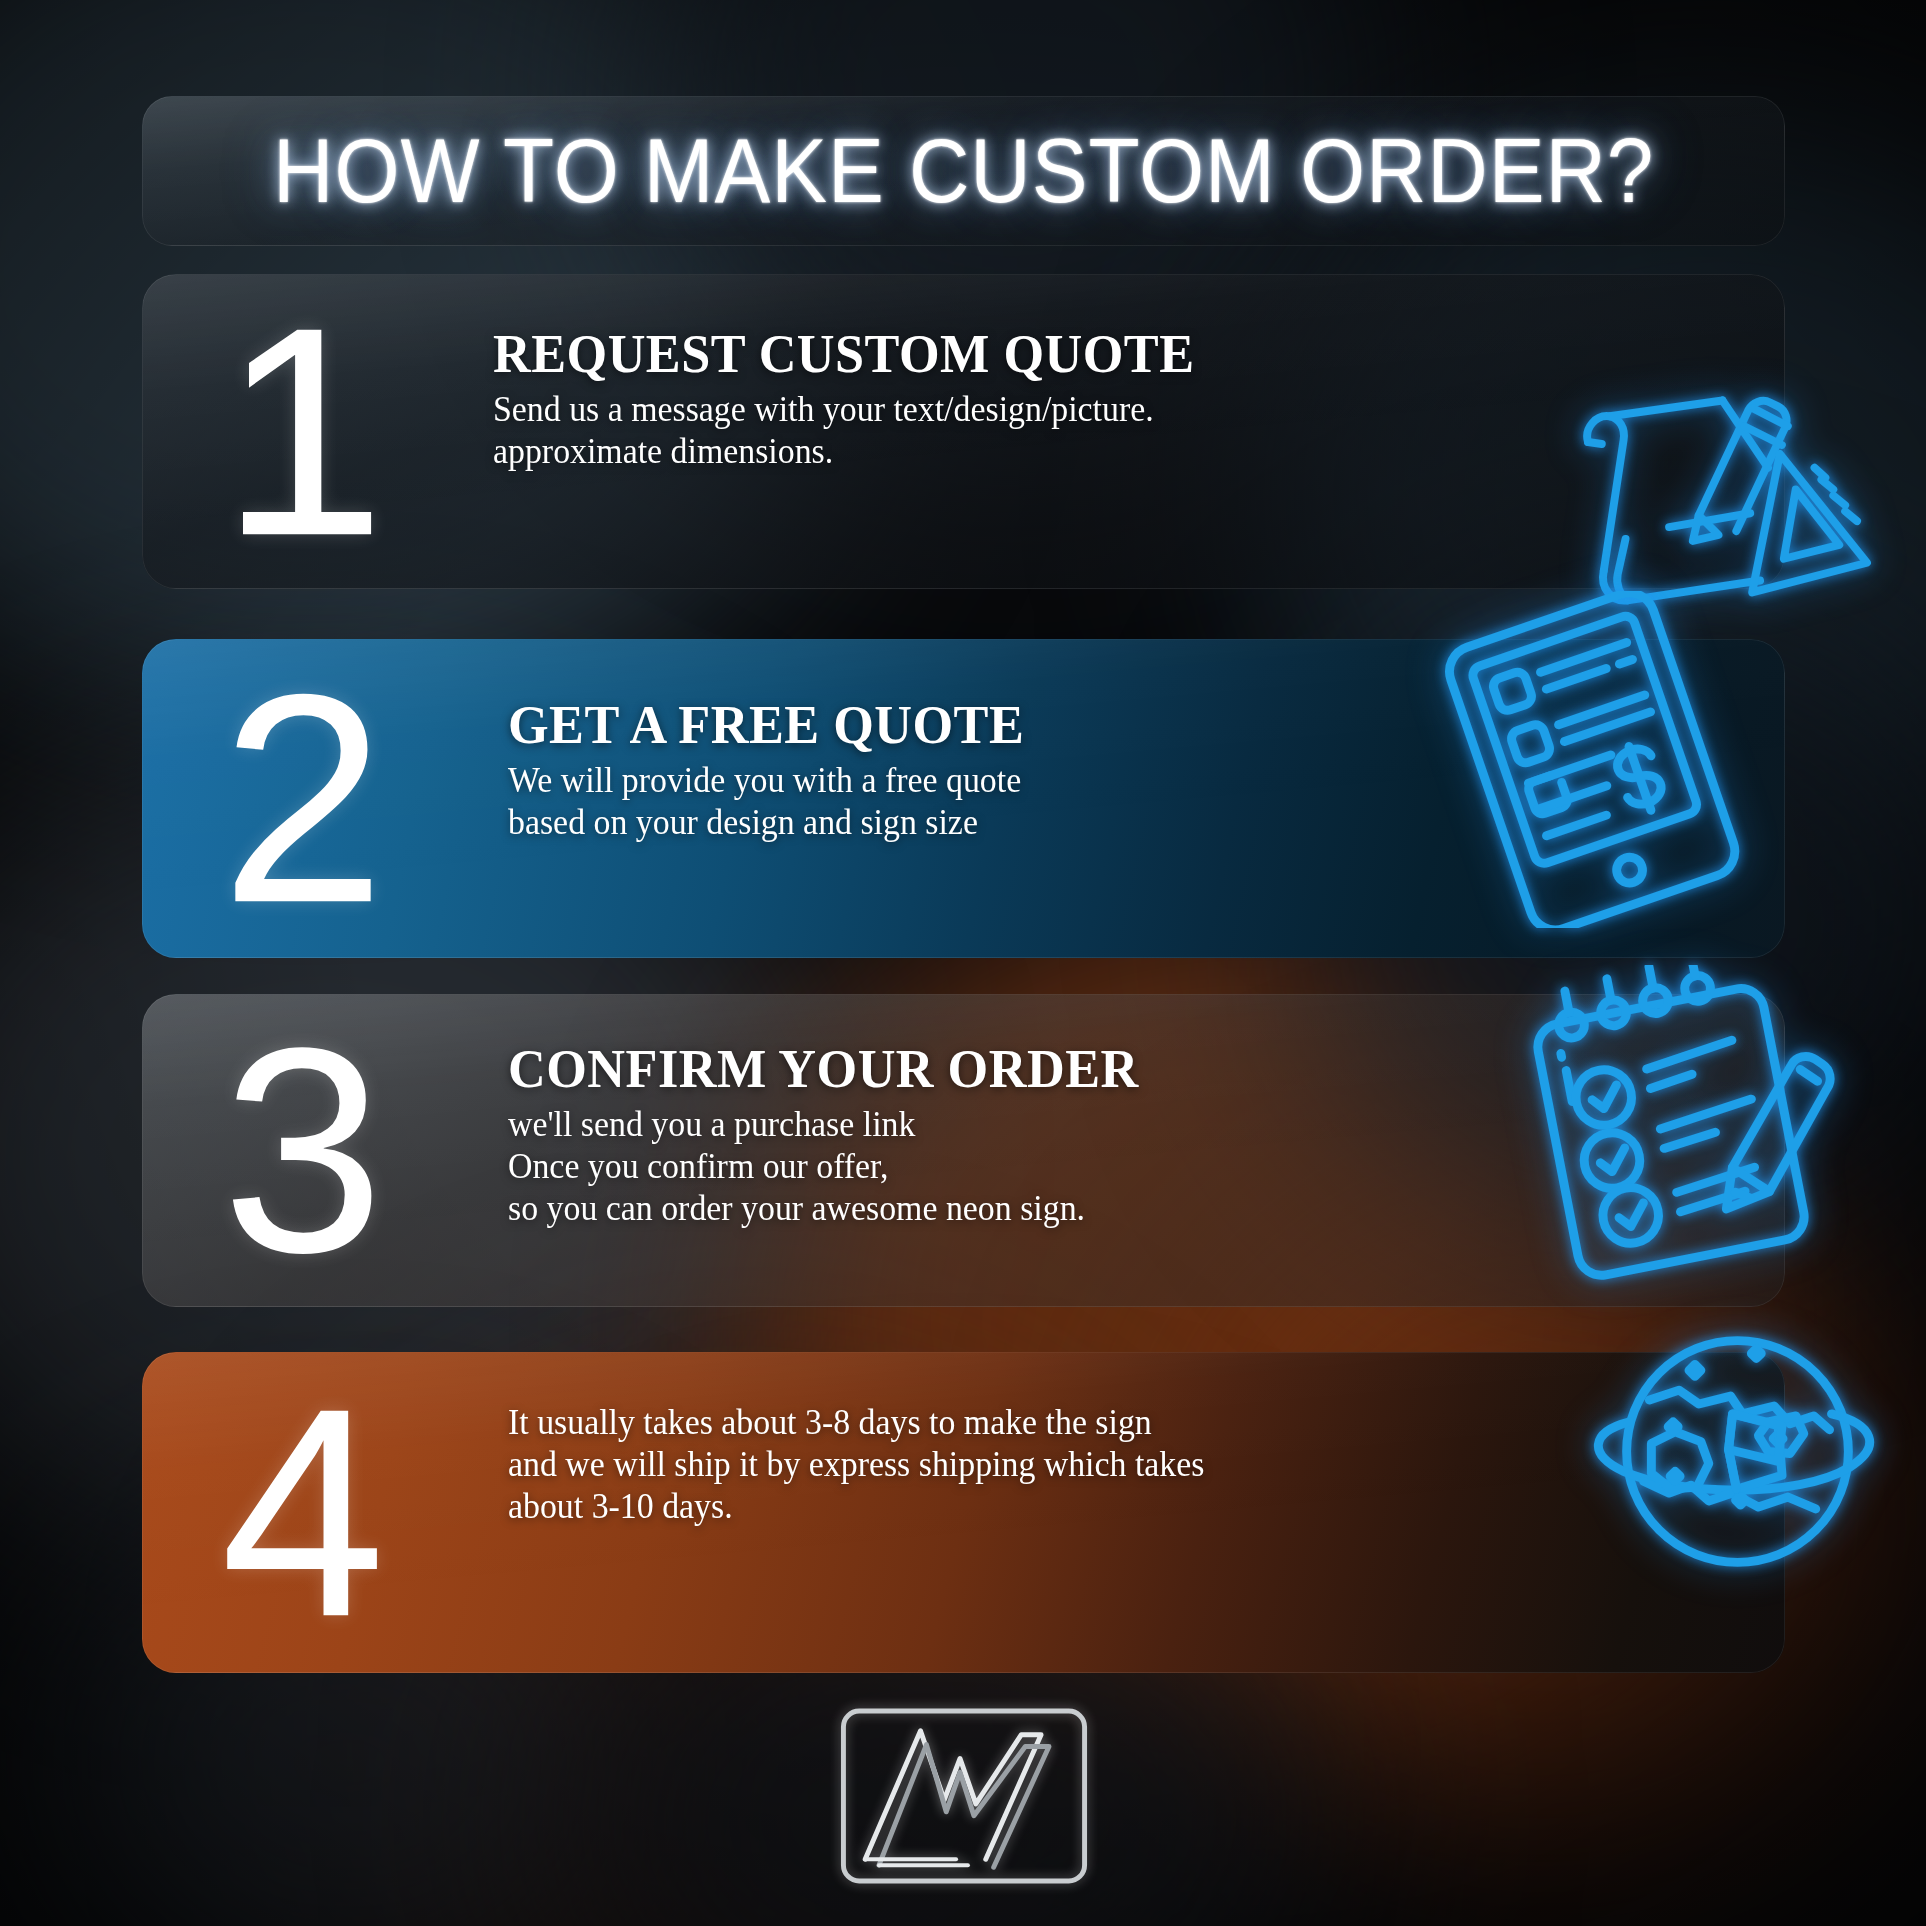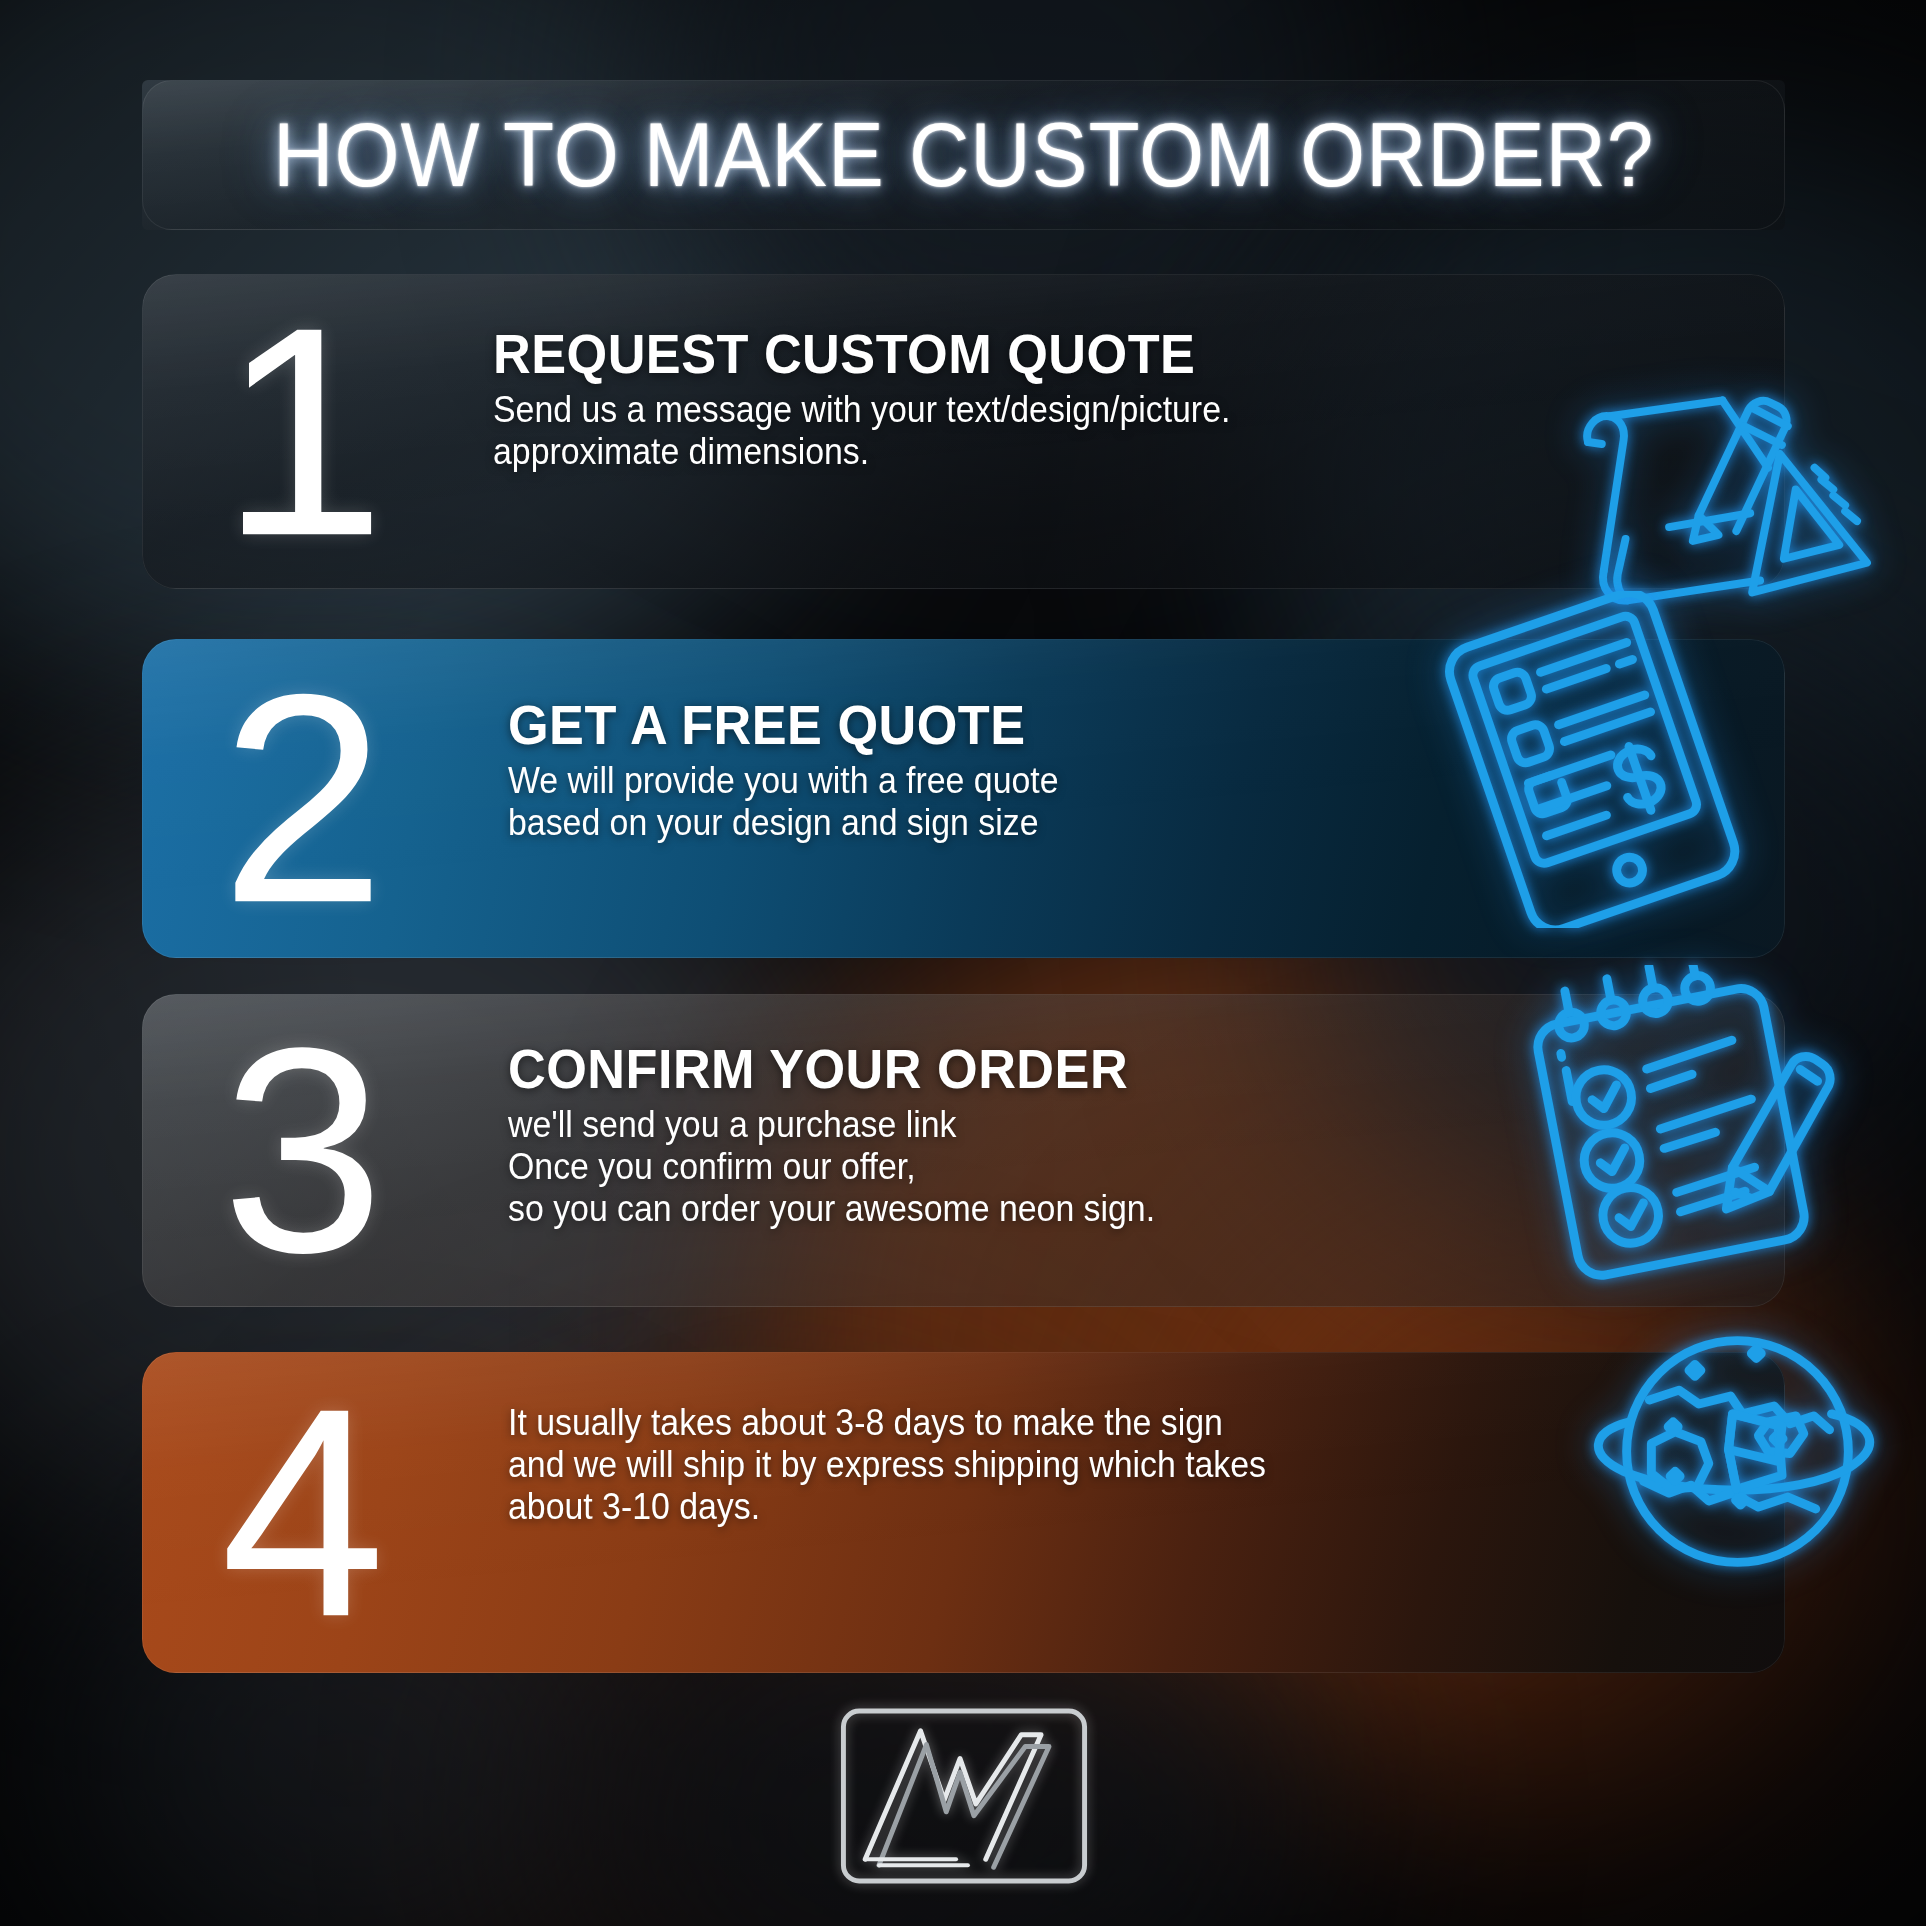--- a/index.html
+++ b/index.html
@@ -32,21 +32,21 @@
     border-radius:34px;
     overflow:hidden;
     box-sizing:border-box;
   }
   .card .sheen{position:absolute;inset:0;border-radius:34px;pointer-events:none;
     border:1px solid rgba(255,255,255,.07);
     background:linear-gradient(175deg,rgba(255,255,255,.07) 0%,rgba(255,255,255,.012) 26%,rgba(255,255,255,0) 60%);}
 
   
   #title-card{
-    top:80px;height:150px;left:142px;width:1643px;border-radius:6px;
+    top:96px;height:150px;left:142px;width:1643px;border-radius:30px;
     background:linear-gradient(170deg,rgba(70,82,92,.52) 0%,rgba(30,36,42,.46) 38%,rgba(12,15,18,.52) 100%);
   }
   #title-card .sheen{border-radius:30px;}
   #page-title{
     position:absolute;left:0;right:0;top:50%;transform:translateY(-50%);
     text-align:center;
     font-family:"Liberation Sans", sans-serif;
     font-size:91px;font-weight:400;letter-spacing:1px;
     color:#ffffff;
     transform-origin:center;
@@ -76,21 +76,21 @@
     color:#fff;
     letter-spacing:-4px;
     text-shadow:0 0 18px rgba(255,255,255,.18);
     user-select:none;
   }
   #card-1 .num{font-size:297px;}
   #card-2 .num{font-size:297px;}
   #card-3 .num{font-size:292px;}
   #card-4 .num{font-size:297px;}
 
-  .txtblock{position:absolute;left:351px;right:31px;}
+  .txtblock{position:absolute;left:351px;right:31px;font-family:Liberation Serif, serif;}
   .step-title{
     font-size:55px;font-weight:700;color:#fff;letter-spacing:0.5px;
     margin:0 0 6px 0;line-height:1.06;
     text-shadow:0 2px 10px rgba(0,0,0,.55);
   }
   .step-title span{display:inline-block;transform:scaleX(.95);transform-origin:left;}
   .step-body{
     font-size:36px;font-weight:300;color:#fff;line-height:1.16;
     letter-spacing:0px;
     text-shadow:0 2px 9px rgba(0,0,0,.5);

